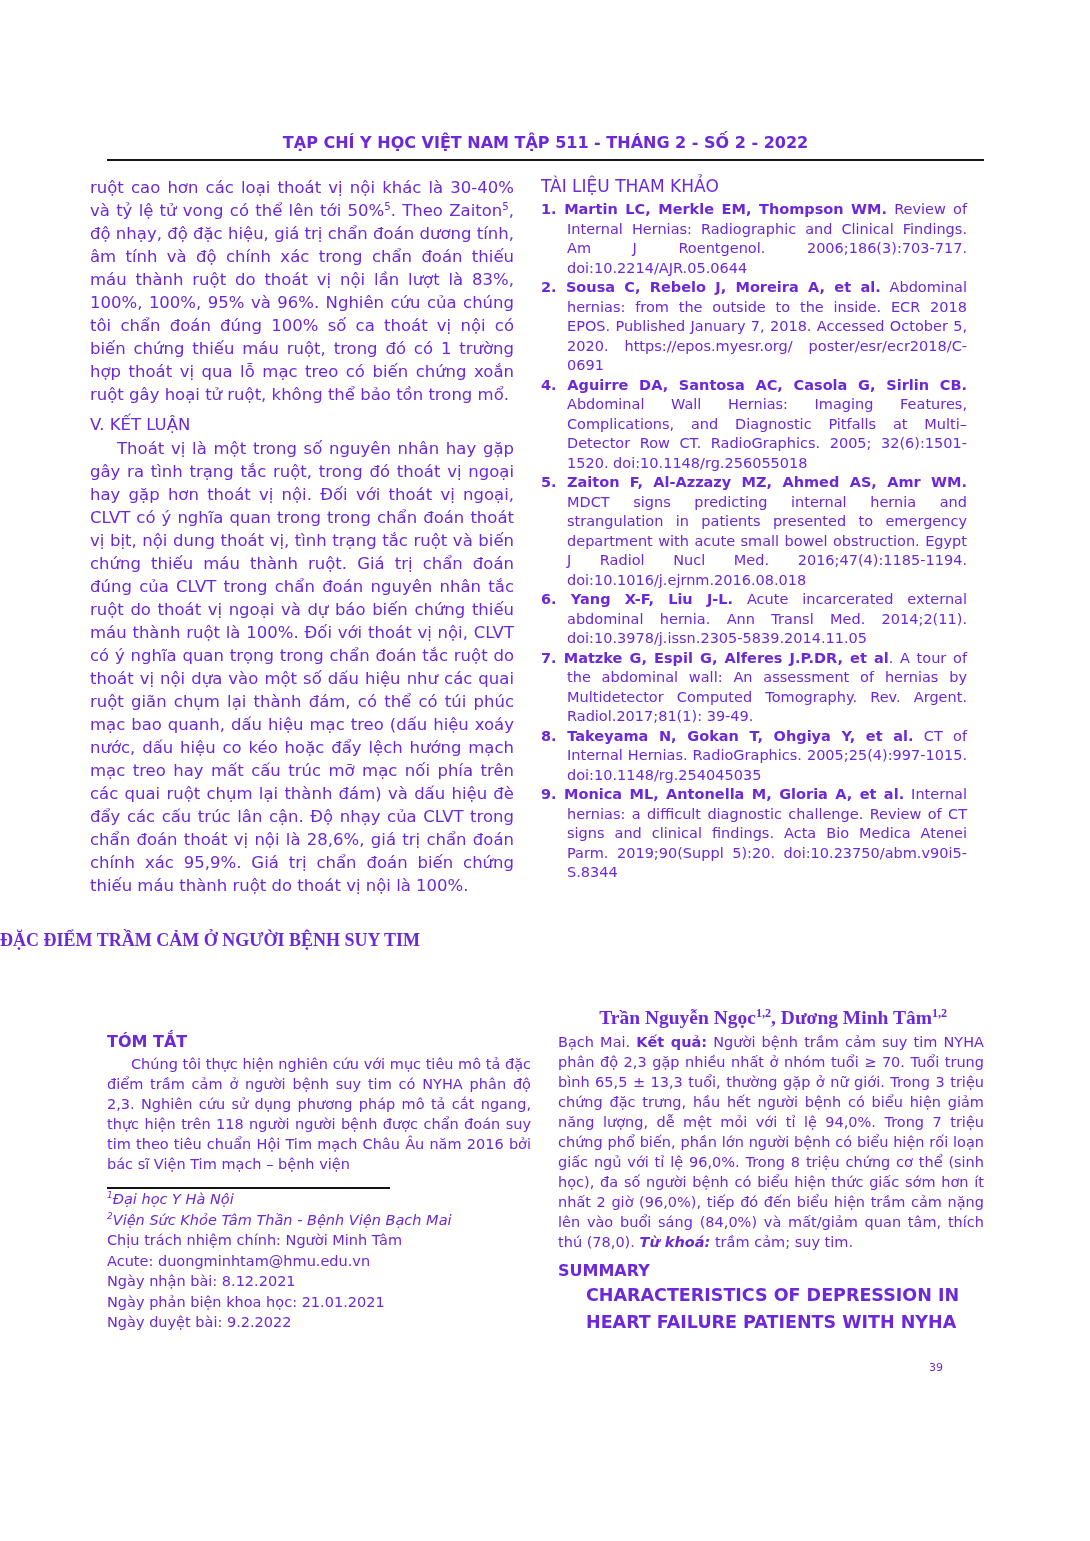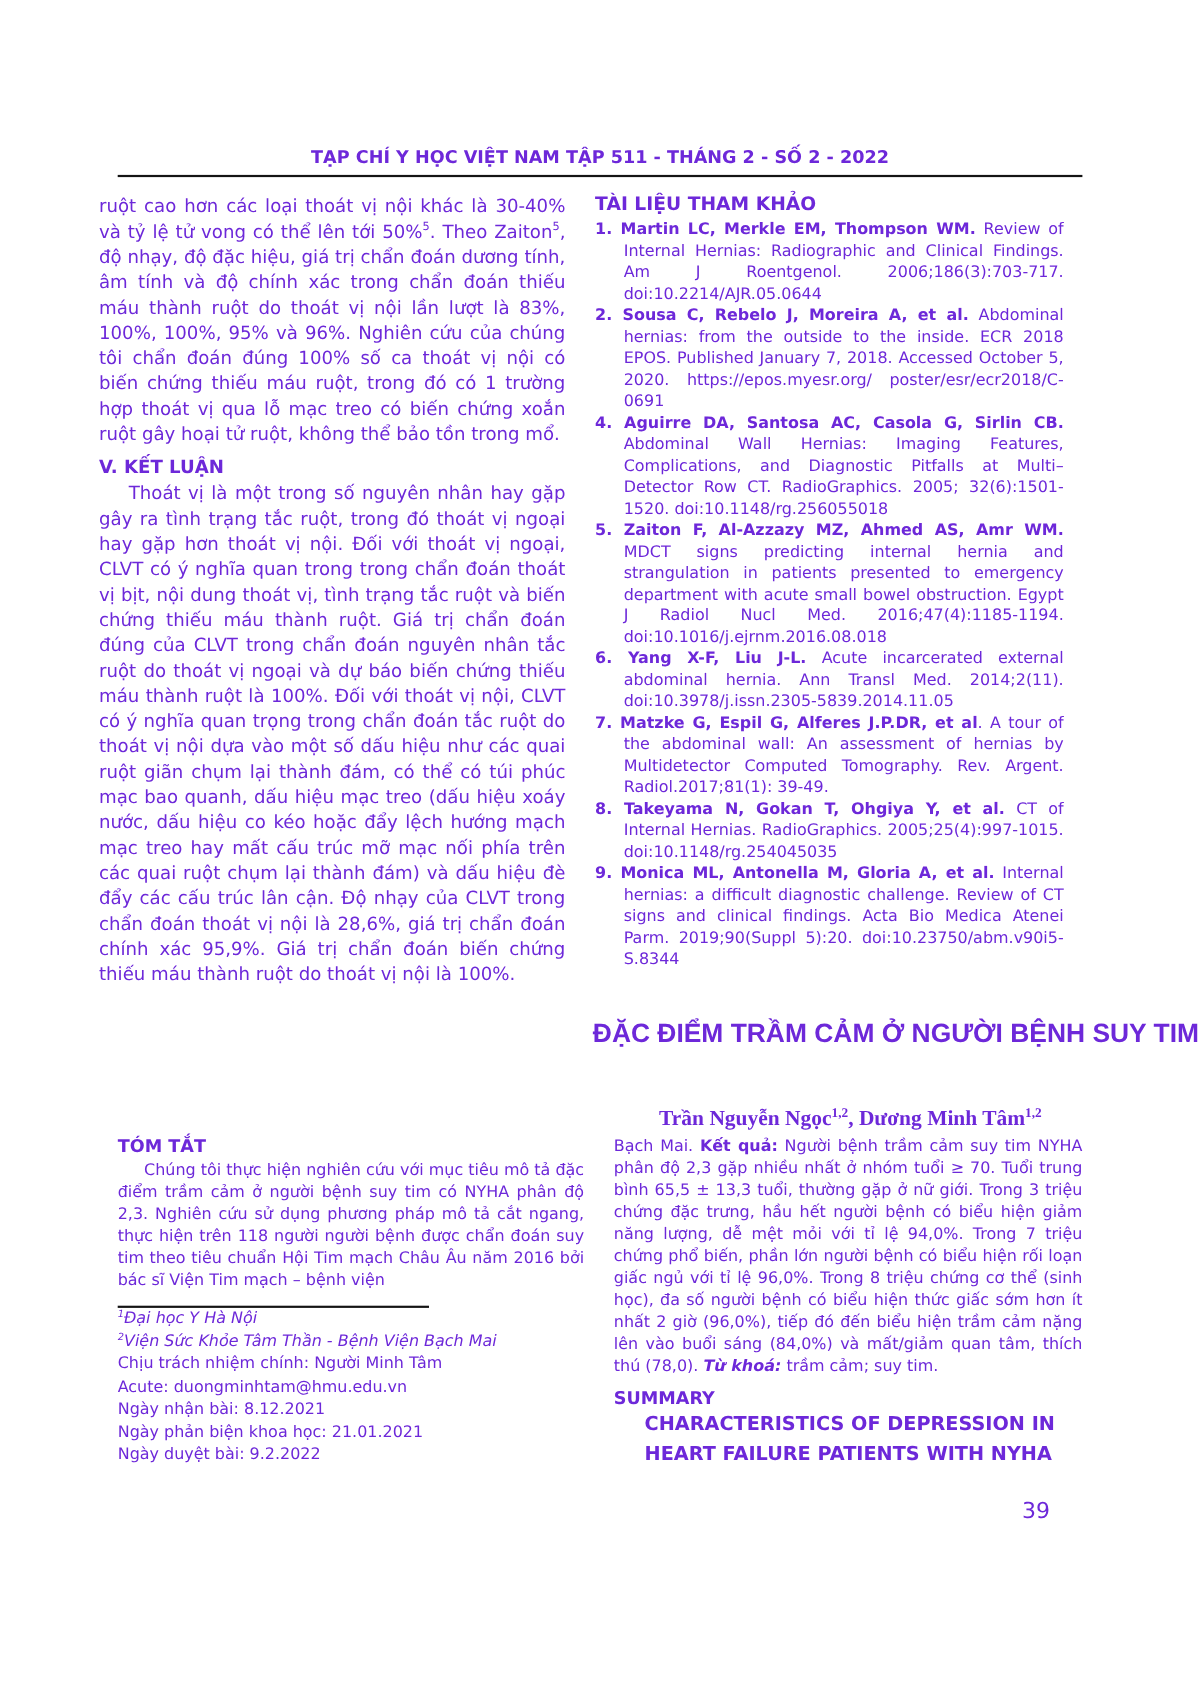--- a/index.html
+++ b/index.html
@@ -44,45 +44,45 @@
     margin: 0;
     font-size: 16.5px;
     line-height: 23px;
     text-align: justify;
   }
   .indent { text-indent: 27px; }
 
   .section-heading {
     margin: 9px 0 3px 0;
     font-size: 16.5px;
-    font-weight: bold;
+    font-weight: normal;
   }
   .refs-heading { margin: 0 0 4px 0; font-size: 17px; }
 
   .ref {
     margin: 0;
     font-size: 14.5px;
     line-height: 19.5px;
     text-align: justify;
     padding-left: 26px;
     text-indent: -26px;
     overflow-wrap: break-word;
   }
   .ref .ref-head { font-weight: bold; }
 
   
   .article2-title {
     position: absolute;
     left: 0;
     top: 922px;
     width: 100%;
-    text-align: right;
-    font-family: Liberation Sans, sans-serif;
-    font-weight: bold;
-    font-size: 24px;
+    text-align: left;
+    font-family: Liberation Serif, serif;
+    font-weight: bold;
+    font-size: 18px;
     line-height: 36px;
   }
   .authors {
     position: absolute;
     top: 1007px;
     right: 143px;
     font-family: "Liberation Serif", "DejaVu Serif", serif;
     font-weight: bold;
     font-size: 19.5px;
   }
@@ -137,21 +137,21 @@
     font-size: 17.5px;
     line-height: 27px;
     font-weight: bold;
   }
 
   
   .page-number {
     position: absolute;
     left: 929px;
     top: 1361px;
-    font-size: 20px;
+    font-size: 11px;
   }
 </style>
 </head>
 <body>
 
 <div class="page">
 
   <div class="header">
     <span>TẠP CHÍ Y HỌC VIỆT NAM TẬP 511 - THÁNG 2 - SỐ 2 - 2022</span>
   </div>

